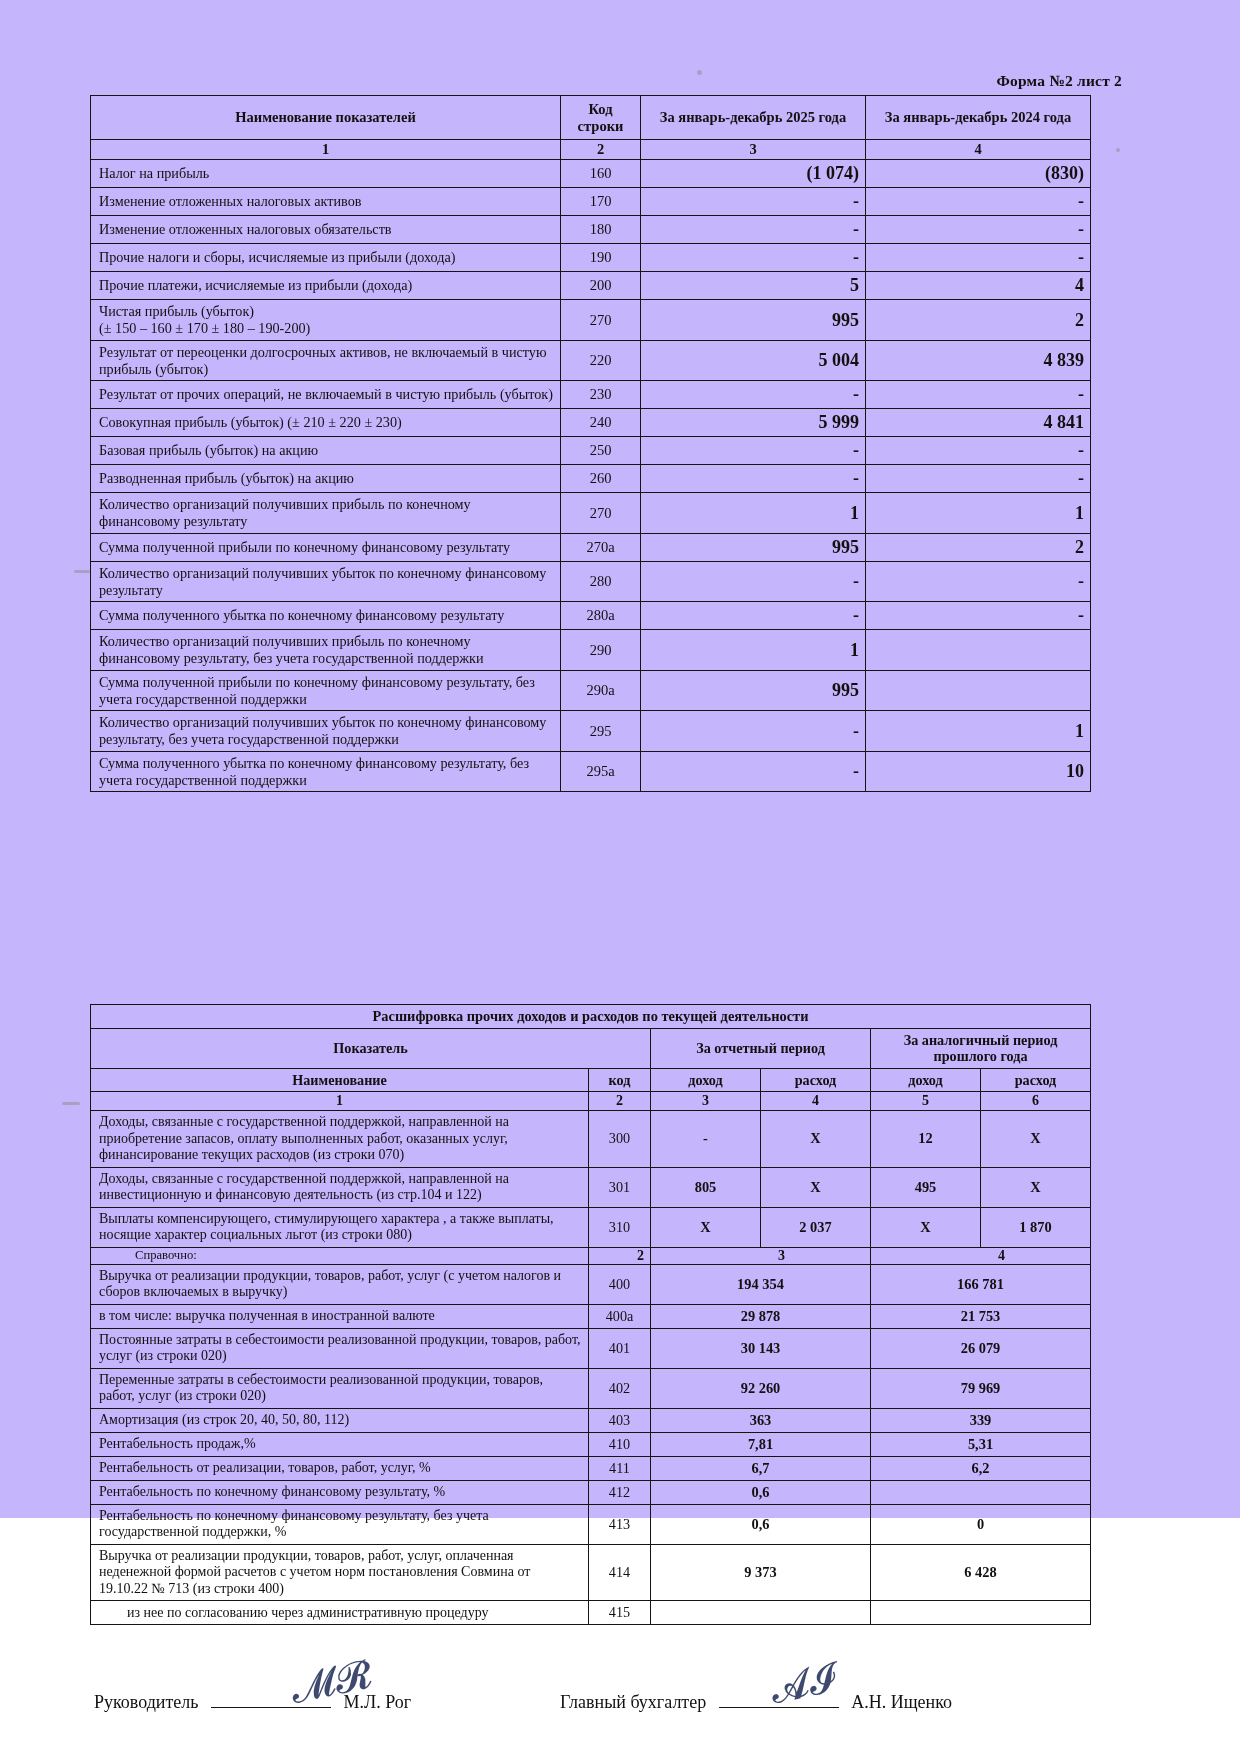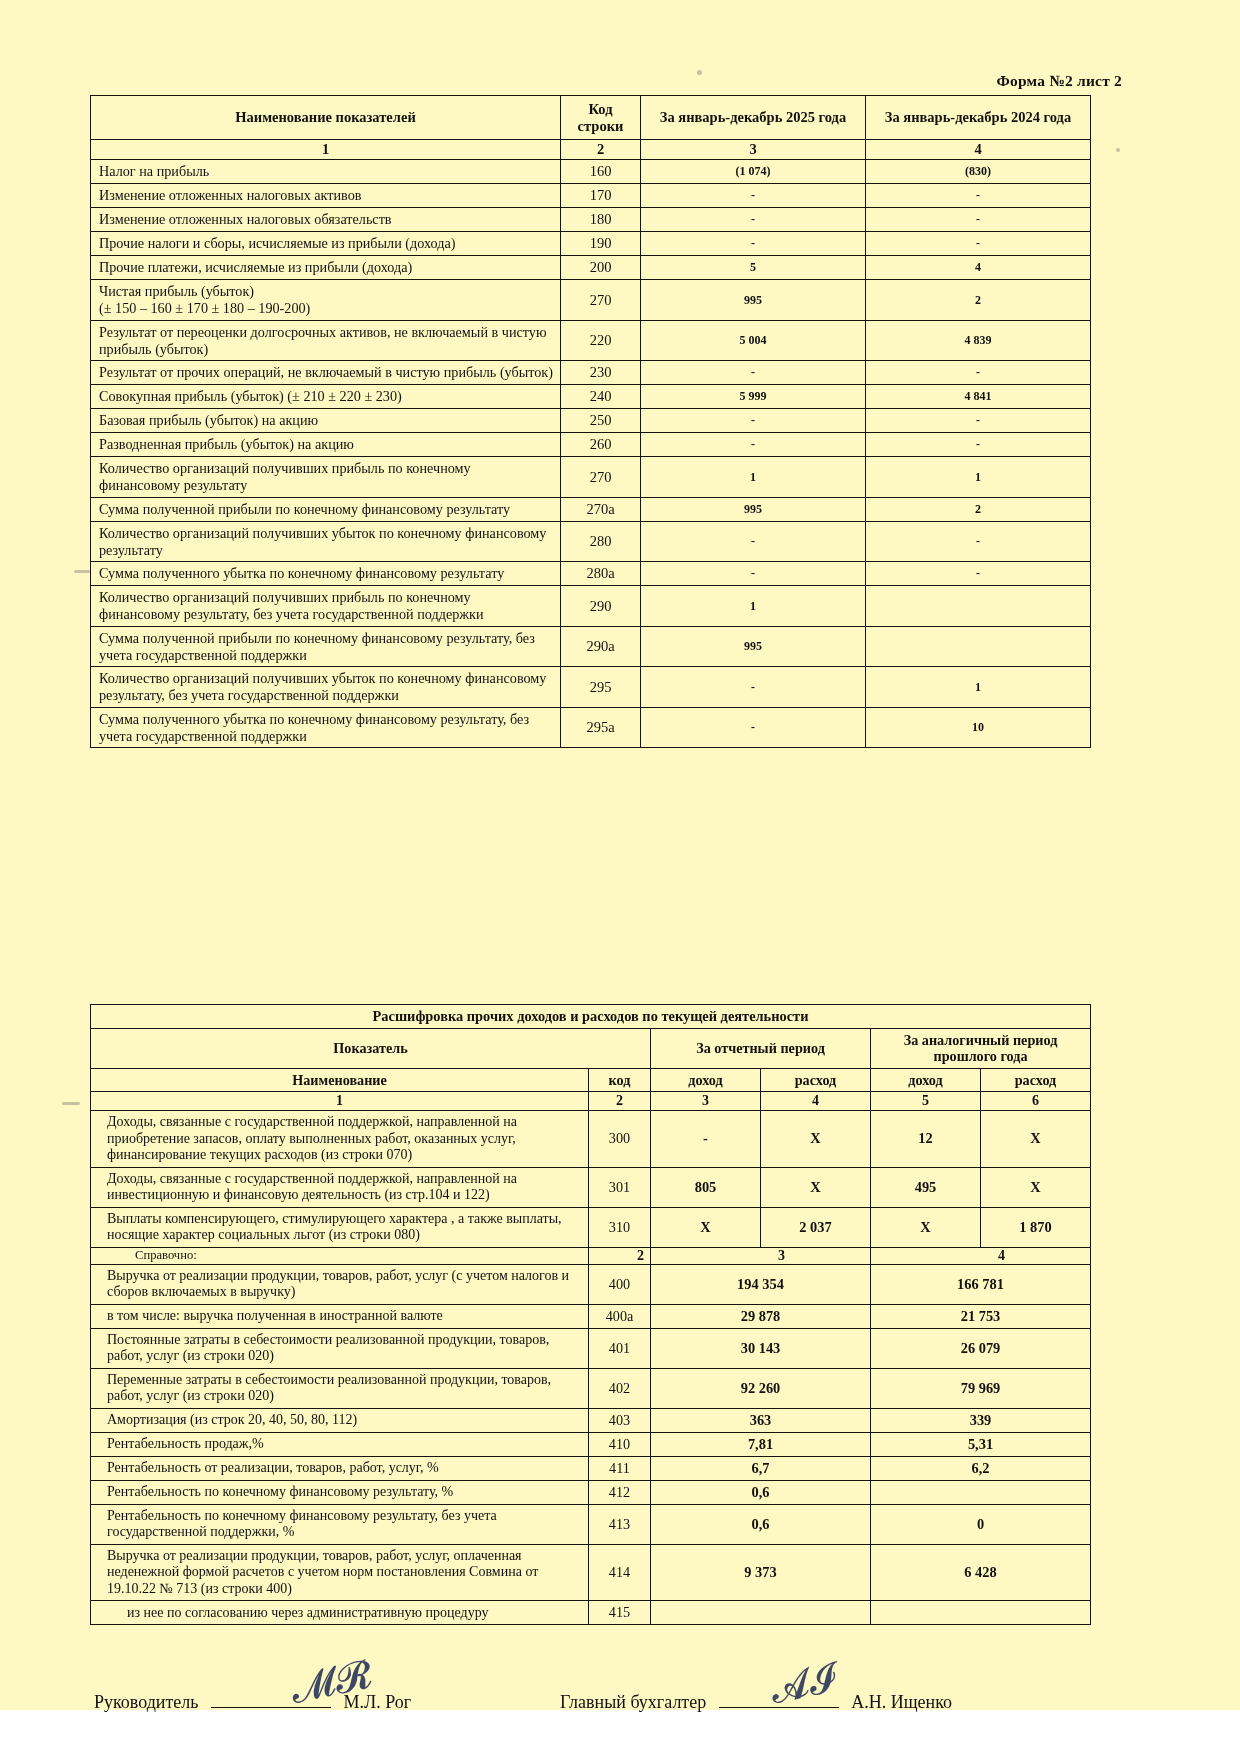--- a/index.html
+++ b/index.html
@@ -12,22 +12,22 @@
     height: 1753px;
     font-family: "Liberation Serif", serif;
     color: #12110f;
     position: relative;
     overflow: hidden;
   }
   .page {
     position: absolute;
     left: 0; top: 0;
     width: 1240px;
-    height: 1710px;
-    background: #fef9c3;
+    height: 1518px;
+    background: #c4b5fd;
   }
   .form-label {
     position: absolute;
     right: 118px;
     top: 72px;
     font-size: 15.5px;
     font-weight: bold;
     letter-spacing: 0.2px;
   }
   table {
@@ -65,23 +65,23 @@
     line-height: 1.18;
     font-size: 14.2px;
     padding-left: 8px;
   }
   .t1 .code {
     text-align: center;
     font-size: 14.5px;
     margin-left: 11px;
   }
   .t1 .val {
-    text-align: center;
-    font-weight: bold;
-    font-size: 12px;
+    text-align: right;
+    font-weight: bold;
+    font-size: 18px;
   }
   
   .t2 {
     position: absolute;
     left: 90px;
     top: 968px;
     width: 1000px;
     font-size: 14px;
     margin-top: 36px;
   }
@@ -104,21 +104,21 @@
   }
   .t2 .numhdr {
     text-align: center;
     font-weight: bold;
     font-size: 14px;
     padding: 1px 2px;
   }
   .t2 .name {
     text-align: left;
     line-height: 1.18;
-    padding-left: 16px;
+    padding-left: 8px;
   }
   .t2 .code {
     text-align: center;
     font-size: 14.2px;
   }
   .t2 .val {
     text-align: center;
     font-weight: bold;
     font-size: 14.4px;
   }

